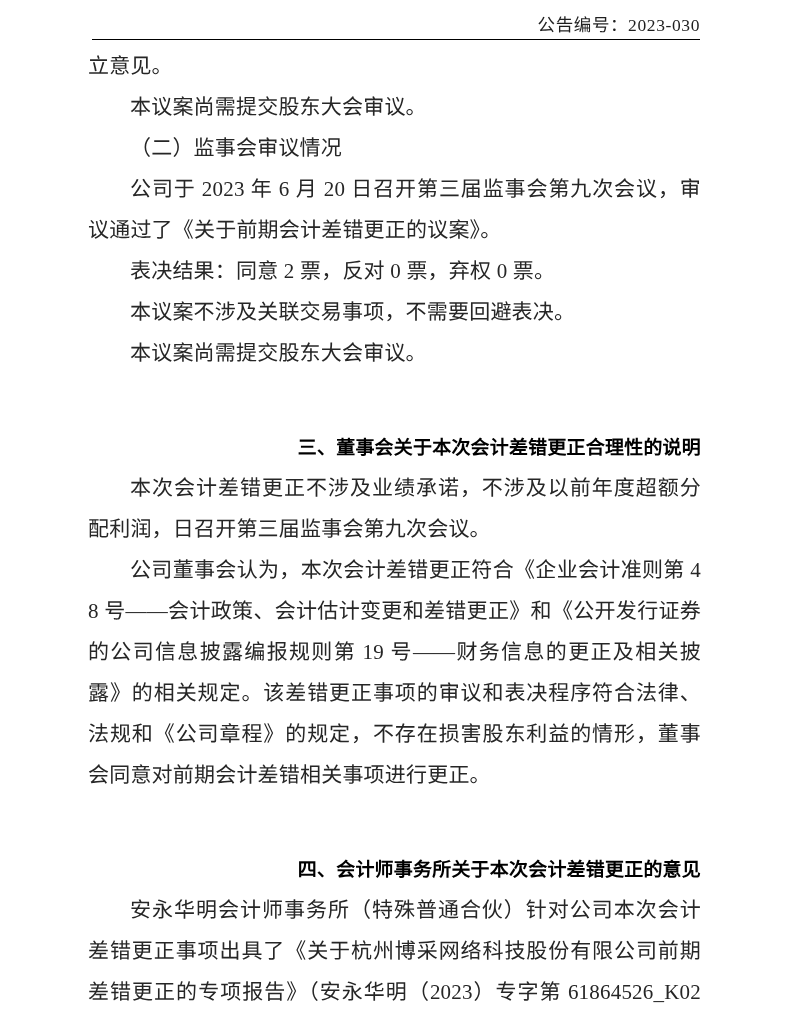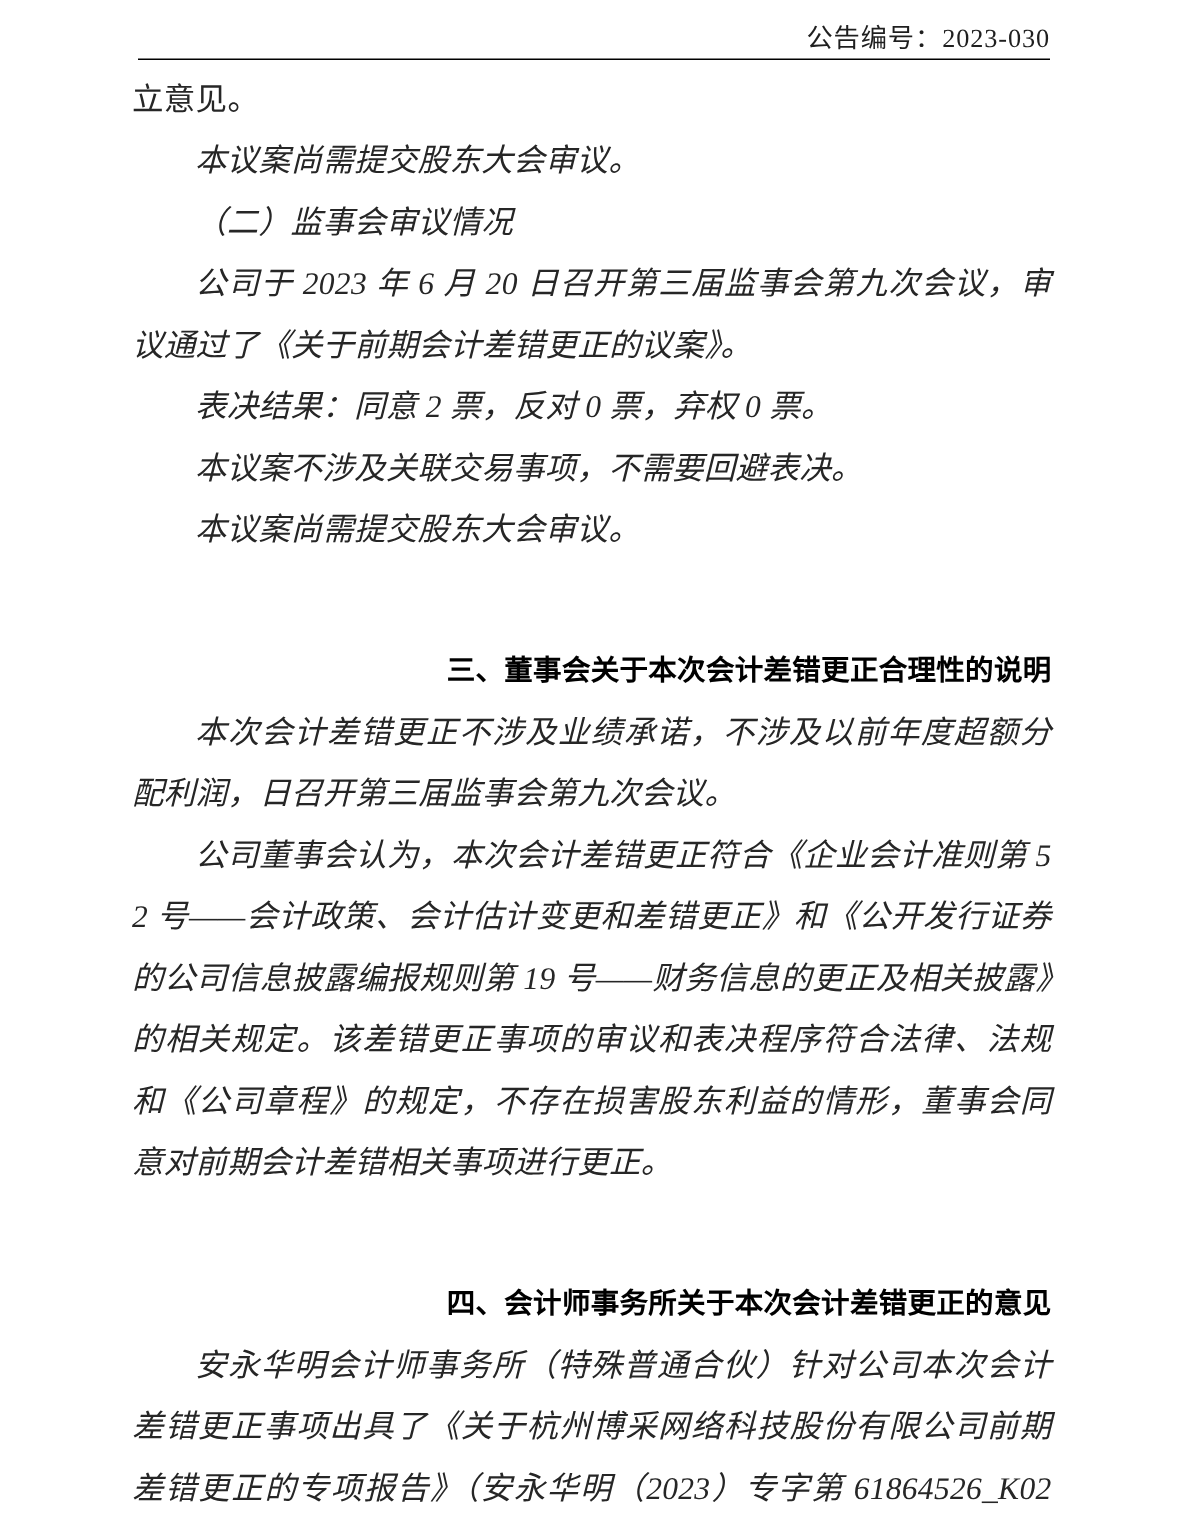--- a/index.html
+++ b/index.html
@@ -58,21 +58,20 @@
     text-justify: inter-ideograph;
     text-align-last: left;
     margin: 0;
     color: #262626;
     letter-spacing: 0.2px;
     word-break: break-all;
   }
 
   .para.indent {
     text-indent: 2em;
-    font-style: italic;
   }
 
   .heading {
     font-size: 19px;
     line-height: 41px;
     margin: 0;
     font-weight: bold;
     color: #000000;
     letter-spacing: 0.2px;
     text-align: right;
@@ -98,18 +97,18 @@
   <div class="body-col" id="body-col">
       <p class="para">立意见。</p>
       <p class="para indent">本议案尚需提交股东大会审议。</p>
       <p class="para indent">（二）监事会审议情况</p>
       <p class="para indent">公司于 2023 年 6 月 20 日召开第三届监事会第九次会议，审议通过了《关于前期会计差错更正的议案》。</p>
       <p class="para indent">表决结果：同意 2 票，反对 0 票，弃权 0 票。</p>
       <p class="para indent">本议案不涉及关联交易事项，不需要回避表决。</p>
       <p class="para indent">本议案尚需提交股东大会审议。</p>
       <p class="heading gap-before-heading">三、董事会关于本次会计差错更正合理性的说明</p>
       <p class="para indent">本次会计差错更正不涉及业绩承诺，不涉及以前年度超额分配利润，日召开第三届监事会第九次会议。</p>
-      <p class="para indent">公司董事会认为，本次会计差错更正符合《企业会计准则第 52 号——会计政策、会计估计变更和差错更正》和《公开发行证券的公司信息披露编报规则第 19 号——财务信息的更正及相关披露》的相关规定。该差错更正事项的审议和表决程序符合法律、法规和《公司章程》的规定，不存在损害股东利益的情形，董事会同意对前期会计差错相关事项进行更正。</p>
+      <p class="para indent">公司董事会认为，本次会计差错更正符合《企业会计准则第 48 号——会计政策、会计估计变更和差错更正》和《公开发行证券的公司信息披露编报规则第 19 号——财务信息的更正及相关披露》的相关规定。该差错更正事项的审议和表决程序符合法律、法规和《公司章程》的规定，不存在损害股东利益的情形，董事会同意对前期会计差错相关事项进行更正。</p>
       <p class="heading gap-before-heading">四、会计师事务所关于本次会计差错更正的意见</p>
       <p class="para indent">安永华明会计师事务所（特殊普通合伙）针对公司本次会计差错更正事项出具了《关于杭州博采网络科技股份有限公司前期差错更正的专项报告》（安永华明（2023）专字第 61864526_K02 号），详情请见公司在全国中</p>
     </div>
 
 </div>
 
 </body></html>

